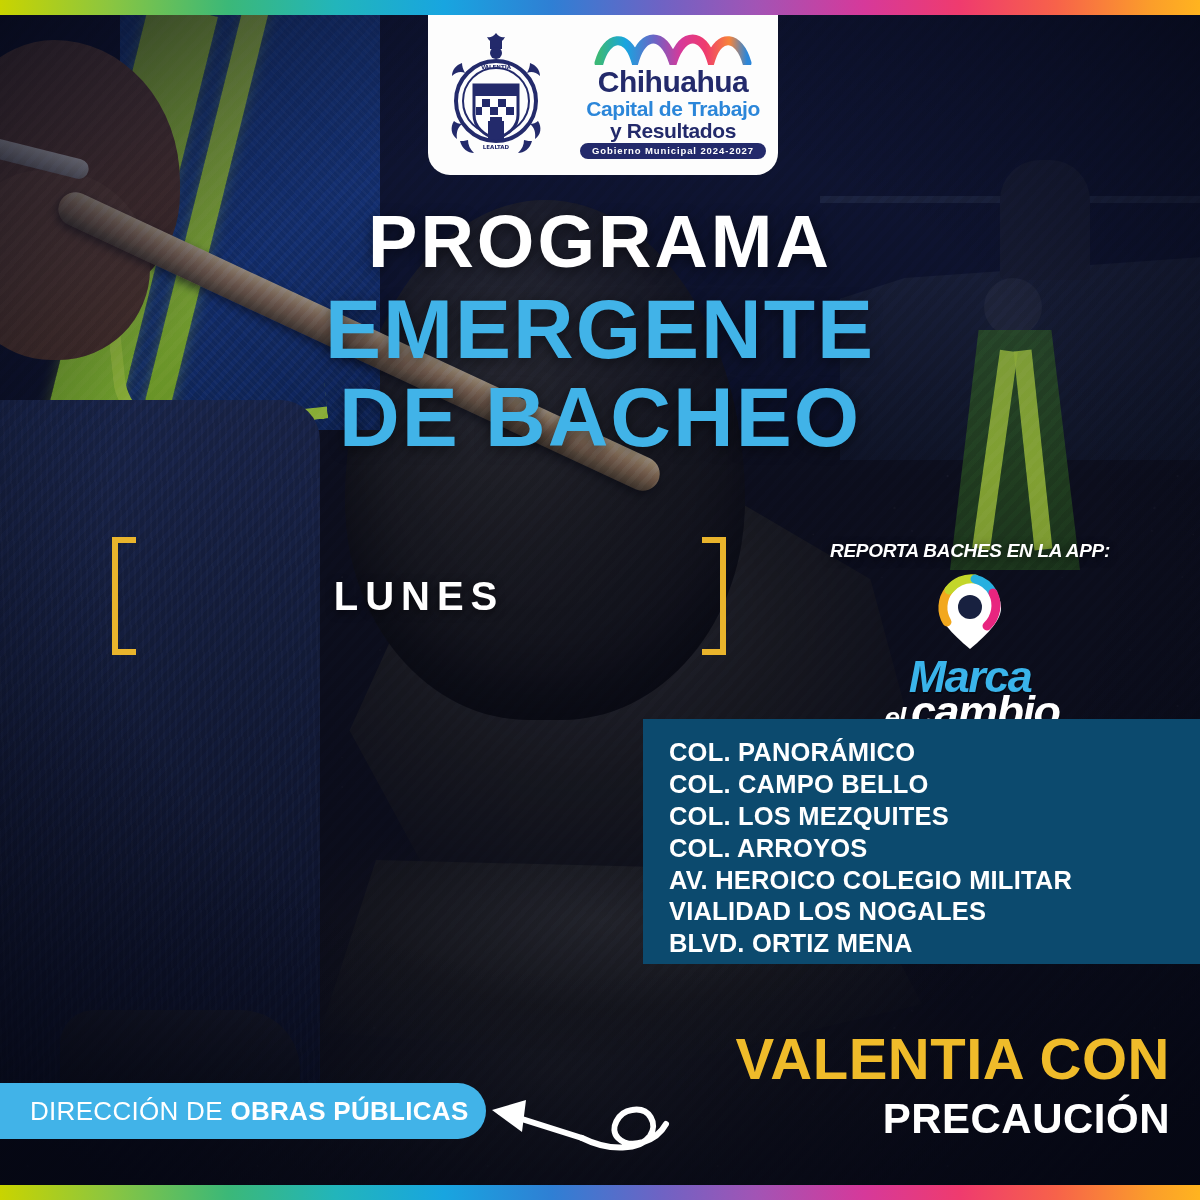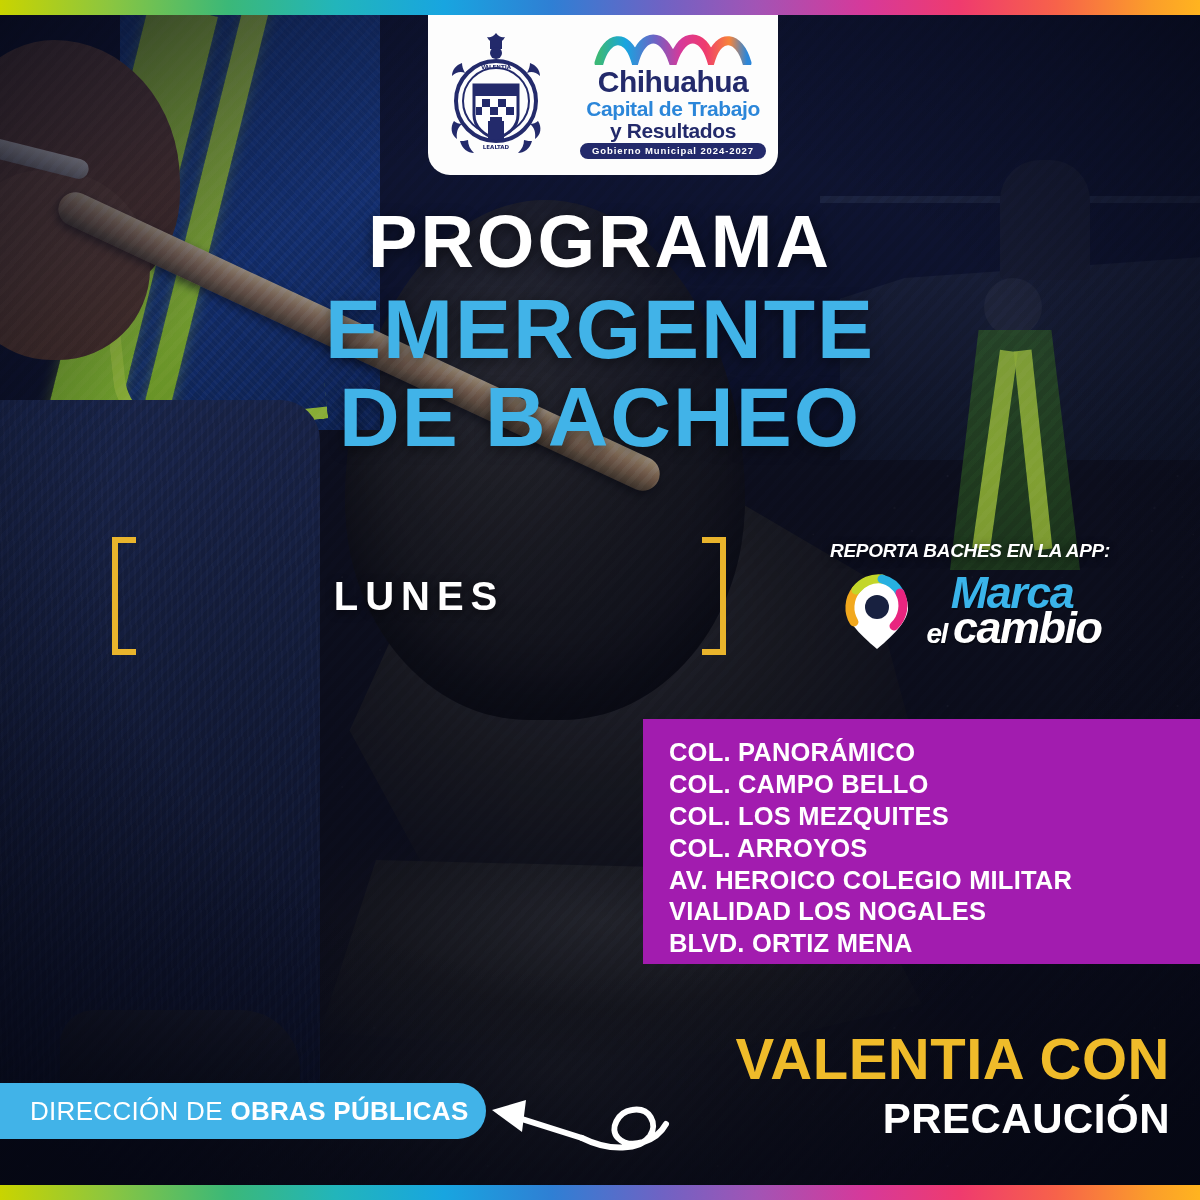--- a/index.html
+++ b/index.html
@@ -231,37 +231,37 @@
   }
   .d-day{ font-size:40px; letter-spacing:7px; }
   .d-date{ font-size:40px; letter-spacing:2.5px; }
 
   
   .app-block{ position:absolute; left:800px; top:540px; width:340px; z-index:30; text-align:center; }
   .app-label{
     color:#fff; font-size:19px; font-weight:bold; font-style:italic; letter-spacing:-.3px;
     text-shadow:0 2px 8px rgba(0,0,0,.6);
   }
-  .app-logo{ display:flex; align-items:center; justify-content:center; gap:6px; margin-top:8px; }
+  .app-logo{ display:flex; align-items:center; justify-content:center; gap:6px; margin-top:8px;flex-direction:column; }
   .pin{ width:78px; height:80px; flex:0 0 auto; }
   .marca-wrap{ display:flex; flex-direction:column; line-height:.92; }
   .m-1{
     color:#3ab4ea; font-size:45px; font-weight:bold; font-style:italic; letter-spacing:-1.5px;
     text-shadow:1px 2px 0 rgba(0,0,0,.35);
   }
   .m-2{
     color:#fff; font-size:45px; font-weight:bold; font-style:italic; letter-spacing:-1.5px;
     margin-top:-6px; margin-left:4px; text-shadow:1px 2px 0 rgba(0,0,0,.35);
   }
   .m-2 .small{ font-size:28px; }
 
   
   .list-box{
     position:absolute; left:643px; top:719px; width:557px; height:245px;
-    background:#a21caf; z-index:30; padding:18px 0 0 26px;
+    background:#0c4a6e; z-index:30; padding:18px 0 0 26px;
   }
   .list-box li{
     list-style:none; color:#fff; font-size:25.5px; font-weight:bold;
     letter-spacing:.2px; line-height:1.25; white-space:nowrap;
   }
 
   
   .conduce{ position:absolute; right:30px; top:1030px; z-index:30; text-align:right; }
   .c-1{ color:#efbb2a; font-size:58px; font-weight:bold; letter-spacing:.5px; line-height:1; }
   .c-2{ color:#fff; font-size:42px; font-weight:bold; letter-spacing:.5px; line-height:1; margin-top:10px; }

